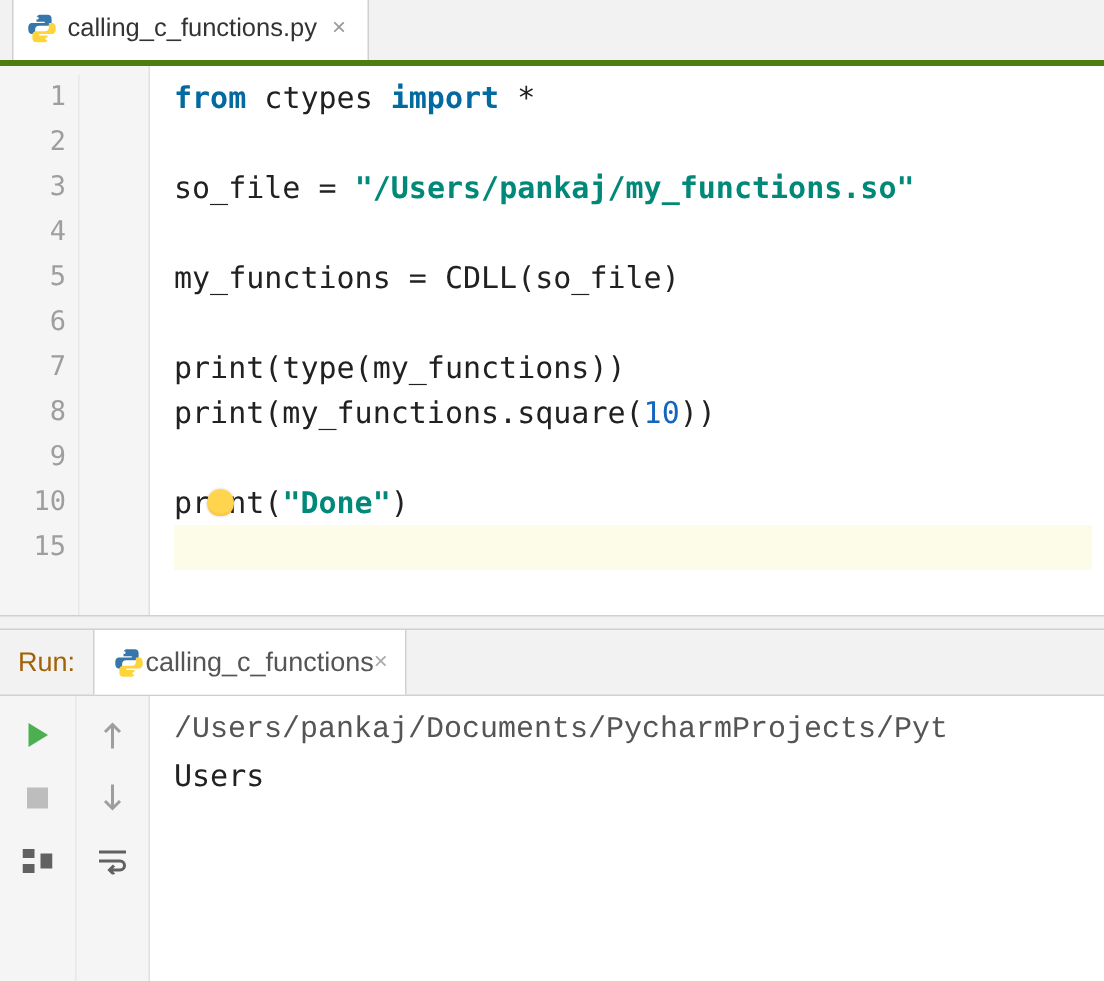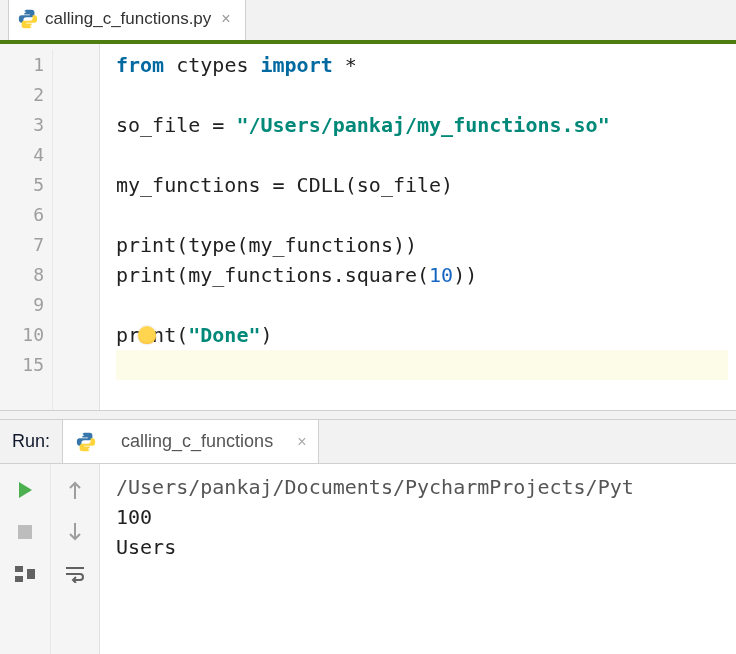--- a/index.html
+++ b/index.html
@@ -107,30 +107,30 @@
   background: #f2f2f2;
   border-bottom: 1px solid #d0d0d0;
   display: flex;
   align-items: stretch;
 }
 .run-label {
   display: flex;
   align-items: center;
   padding: 0 12px;
   font-size: 18px;
-  color: #0f172a;
+  color: #a16207;
 }
 .run-tab {
   background: #ffffff;
   border-left: 1px solid #d0d0d0;
   border-right: 1px solid #d0d0d0;
   display: flex;
   align-items: center;
   padding: 0 12px;
-  gap: 24px;
+  gap: 0;
   font-size: 18px;
   color: #555;
   cursor: pointer;
 }
 .run-tab .close-x { color: #aaa; font-size: 16px; cursor: pointer; }
 .run-body {
   flex: 0 0 auto;
   display: flex;
   background: #ffffff;
   height: 190px;
@@ -160,21 +160,21 @@
 }
 .console {
   flex: 1;
   padding: 8px 0 0 16px;
   font-family: "Menlo","Consolas",monospace;
   font-size: 20px;
   line-height: 30px;
   color: #212121;
   white-space: pre;
 }
-.console .path { color: #555; }
+.console .path { color: #555; font-family: Liberation Mono, monospace; }
 </style>
 </head>
 <body>
 
 <div class="tab-bar">
   <div class="tab">
     <span class="py-icon">
       <svg viewBox="0 0 24 24">
           <path fill="#3776ab" d="M11 2c-3 0-3 2-3 3v2h6v1H5c-2 0-3 1-3 4s1 4 3 4h2v-3c0-2 1-3 3-3h6c2 0 3-1 3-3V5c0-2-1-3-3-3h-5z"></path>
           <circle cx="8.5" cy="4.5" r="1" fill="#fff"></circle>
@@ -257,14 +257,14 @@
             <path fill="none" stroke="#9e9e9e" stroke-width="2" d="M8 2 V18 M3 13 L8 18 L13 13"></path>
           </svg>
       </div>
       <div class="icon-btn">
         <svg width="22" height="18" viewBox="0 0 22 18">
             <path fill="none" stroke="#616161" stroke-width="2" d="M2 3 H20 M2 9 H16 a3 3 0 0 1 0 6 H10 M12 12 L9 15 L12 18"></path>
           </svg>
       </div>
     </div>
   </div>
-  <div class="console" id="console-out"><div class="path">/Users/pankaj/Documents/PycharmProjects/Pyt</div><div>100</div><div>Users</div><div>&nbsp;</div></div>
+  <div class="console" id="console-out"><div class="path">/Users/pankaj/Documents/PycharmProjects/Pyt</div><div>Users</div><div>&nbsp;</div></div>
 </div>
 
 </body></html>

